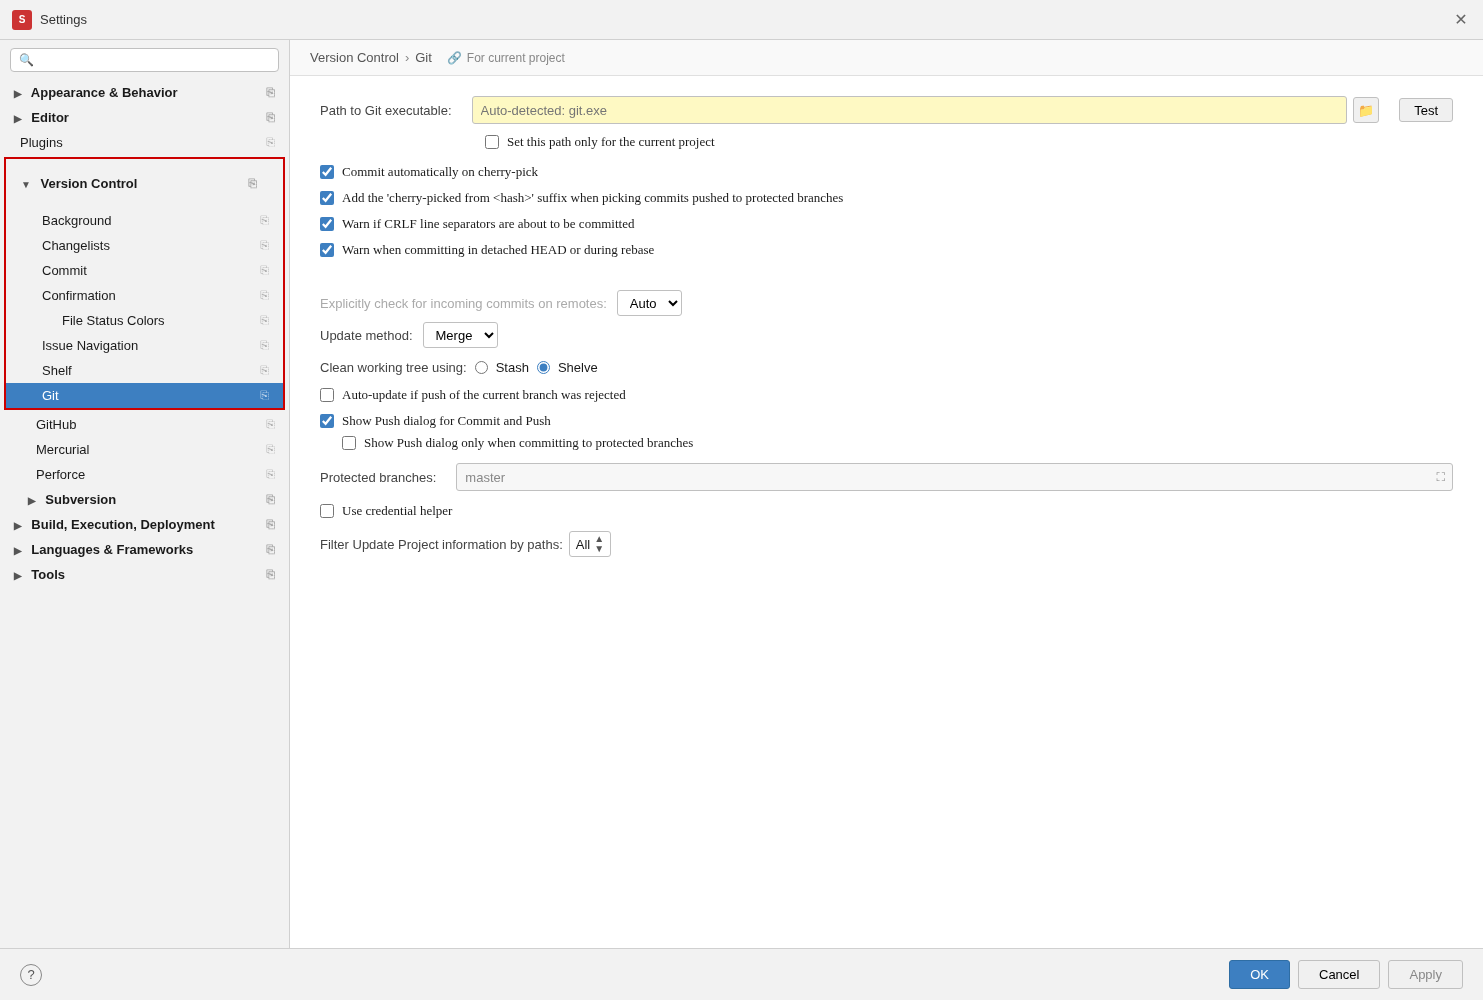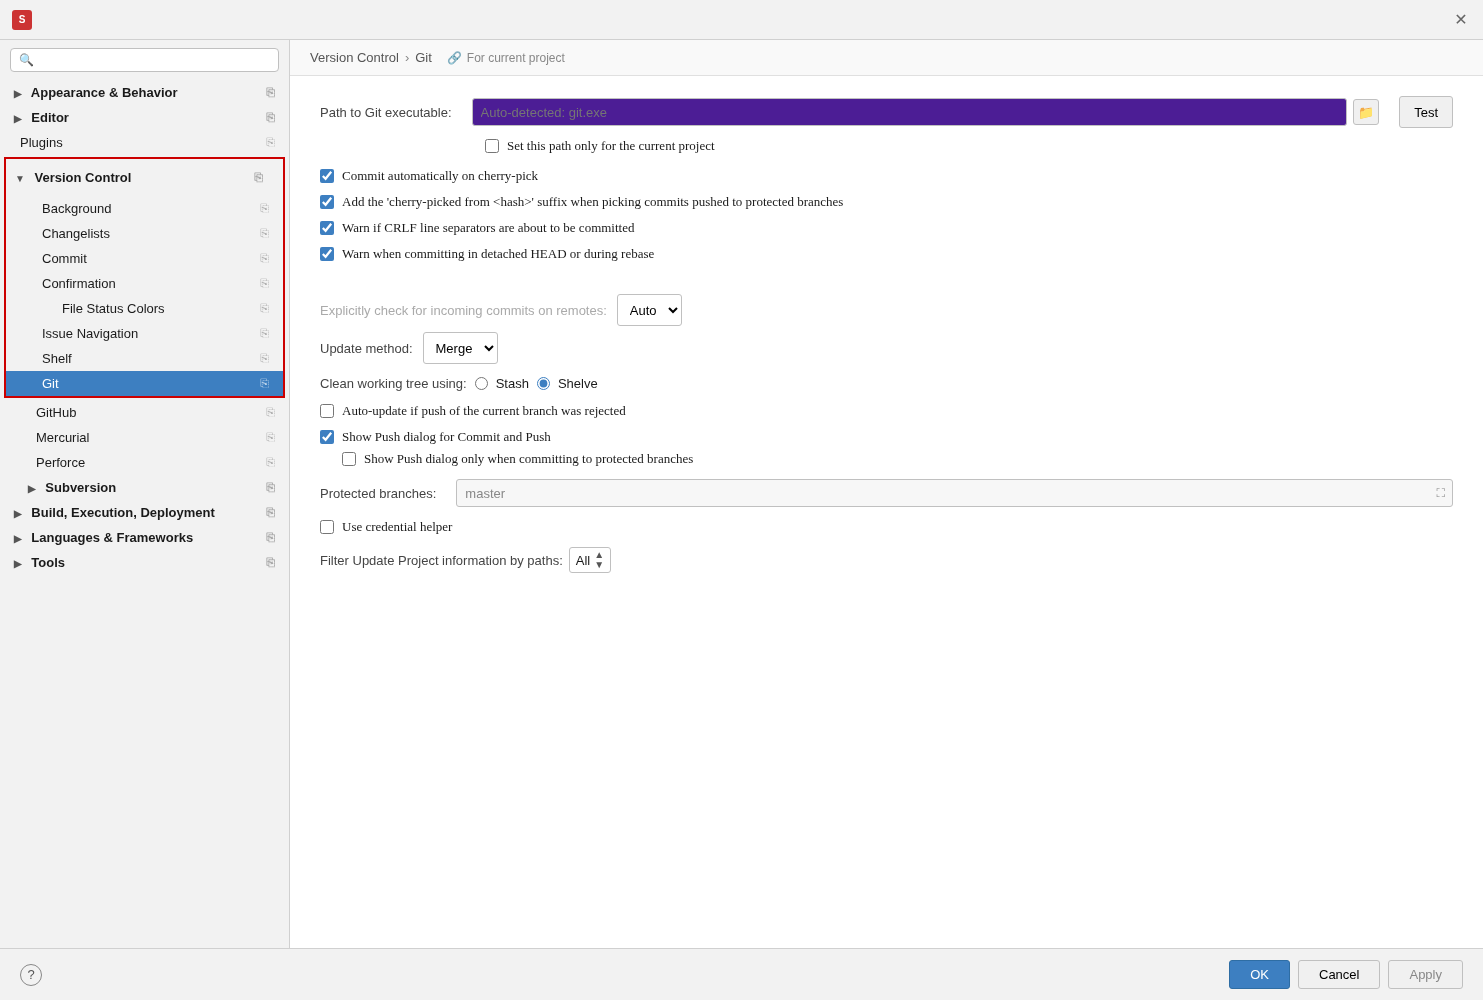--- a/index.html
+++ b/index.html
@@ -33,28 +33,28 @@
     .breadcrumb { padding: 10px 20px; display: flex; align-items: center; gap: 6px; color: #555; font-size: 13px; border-bottom: 1px solid #e0e0e0; background: #f9f9f9; }
     .breadcrumb .project-link { color: #888; font-size: 12px; display: flex; align-items: center; gap: 4px; margin-left: 10px; }
 
     .settings-content { flex: 1; overflow-y: auto; padding: 20px 30px; background: white; margin: 0; }
 
     .form-row { margin-bottom: 14px; display: flex; align-items: center; gap: 20px; }
     .form-label { color: #444; white-space: nowrap; }
 
     .text-input { border: 1px solid #c0c0c0; border-radius: 3px; padding: 4px 8px; font-size: 13px; background: #f7f7f7; color: #888; height: 28px; }
 
-    .btn { border: 1px solid #c0c0c0; border-radius: 3px; padding: 4px 14px; font-size: 13px; background: #f0f0f0; cursor: pointer; height: 32px; }
+    .btn { border: 1px solid #c0c0c0; border-radius: 3px; padding: 4px 14px; font-size: 13px; background: #f0f0f0; cursor: pointer; height: 24px; }
 
     .checkbox-row { display: flex; align-items: center; gap: 8px; margin-bottom: 10px; }
     .checkbox-row input[type=checkbox] { width: 14px; height: 14px; accent-color: #3d7fc1; }
     .checkbox-label { color: #1a1a1a; font-family: Liberation Serif, serif; }
 
     .dropdown-row { display: flex; align-items: center; gap: 10px; margin-bottom: 10px; }
-    .select-box { border: 1px solid #c0c0c0; border-radius: 3px; padding: 3px 8px; font-size: 13px; background: white; height: 32px; cursor: pointer; }
+    .select-box { border: 1px solid #c0c0c0; border-radius: 3px; padding: 3px 8px; font-size: 13px; background: white; height: 26px; cursor: pointer; }
 
     .support-note { color: #cc4400; font-size: 13px; margin-bottom: 12px; }
 
     .radio-row { display: flex; align-items: center; gap: 8px; margin-bottom: 10px; }
     .radio-row input[type=radio] { accent-color: #3d7fc1; }
 
     .filter-row { display: flex; align-items: center; gap: 6px; margin-bottom: 10px; }
 
     
     .bottom-bar { height: 52px; background: #f2f2f2; border-top: 1px solid #d0d0d0; display: flex; align-items: center; justify-content: space-between; padding: 0 20px; }
@@ -66,20 +66,21 @@
   </style>
 </head>
 <body>
 
 <div class="window">
 
   <div class="titlebar">
     <div class="titlebar-icon">
       <span>S</span>
     </div>
+    <span class="titlebar-title">Settings</span>
     <div class="titlebar-close">✕</div>
   </div>
 
   <div class="main-content">
 
     <div class="sidebar">
 
       <div class="search-box">
         <span class="search-icon">🔍</span>
         <input class="search-input" type="text" placeholder="" style="">
@@ -102,21 +103,21 @@
         <span class="copy-icon">⎘</span>
       </div>
 
       <div class="sidebar-item">
         <span>Plugins</span>
         <span class="copy-icon">⎘</span>
       </div>
 
       <div style="border: 2px solid #cc0000; margin: 2px 4px;">
 
-        <div class="sidebar-item parent" style="margin:6px; padding-left:3px;">
+        <div class="sidebar-item parent" style="margin:12px; padding-left:3px;">
           <span>
             <span class="arrow" style="color:#555;">▼</span>
             <span style="font-weight:bold;">Version Control</span>
           </span>
           <span class="copy-icon">⎘</span>
         </div>
 
         <div class="sidebar-item sidebar-child" style="padding-left:36px;">
           <span>Background</span>
           <span class="copy-icon">⎘</span>
@@ -216,21 +217,21 @@
           <span>🔗</span>
           <span>For current project</span>
         </span>
       </div>
 
       <div class="settings-content">
 
         <div class="form-row" style="margin-bottom:10px;">
           <span class="form-label">Path to Git executable:</span>
           <div style="position:relative; flex:1; display:flex; align-items:center;">
-            <input type="text" class="text-input" style="flex: 1 1 0%; color: rgb(136, 136, 136); background: #4c1d95;" readonly="" placeholder="Auto-detected: git.exe">
+            <input type="text" class="text-input" style="flex: 1 1 0%; color: rgb(136, 136, 136); background: #fef9c3;" readonly="" placeholder="Auto-detected: git.exe">
             <button class="btn" style="margin-left:6px; width:26px; height:26px; padding:0; display:flex; align-items:center; justify-content:center;">📁</button>
           </div>
           <button class="btn">Test</button>
         </div>
 
         <div class="checkbox-row" style="margin-bottom:14px; padding-left:165px;">
           <input type="checkbox" id="set-path" style="">
           <label class="checkbox-label" for="set-path">Set this path only for the current project</label>
         </div>
 

